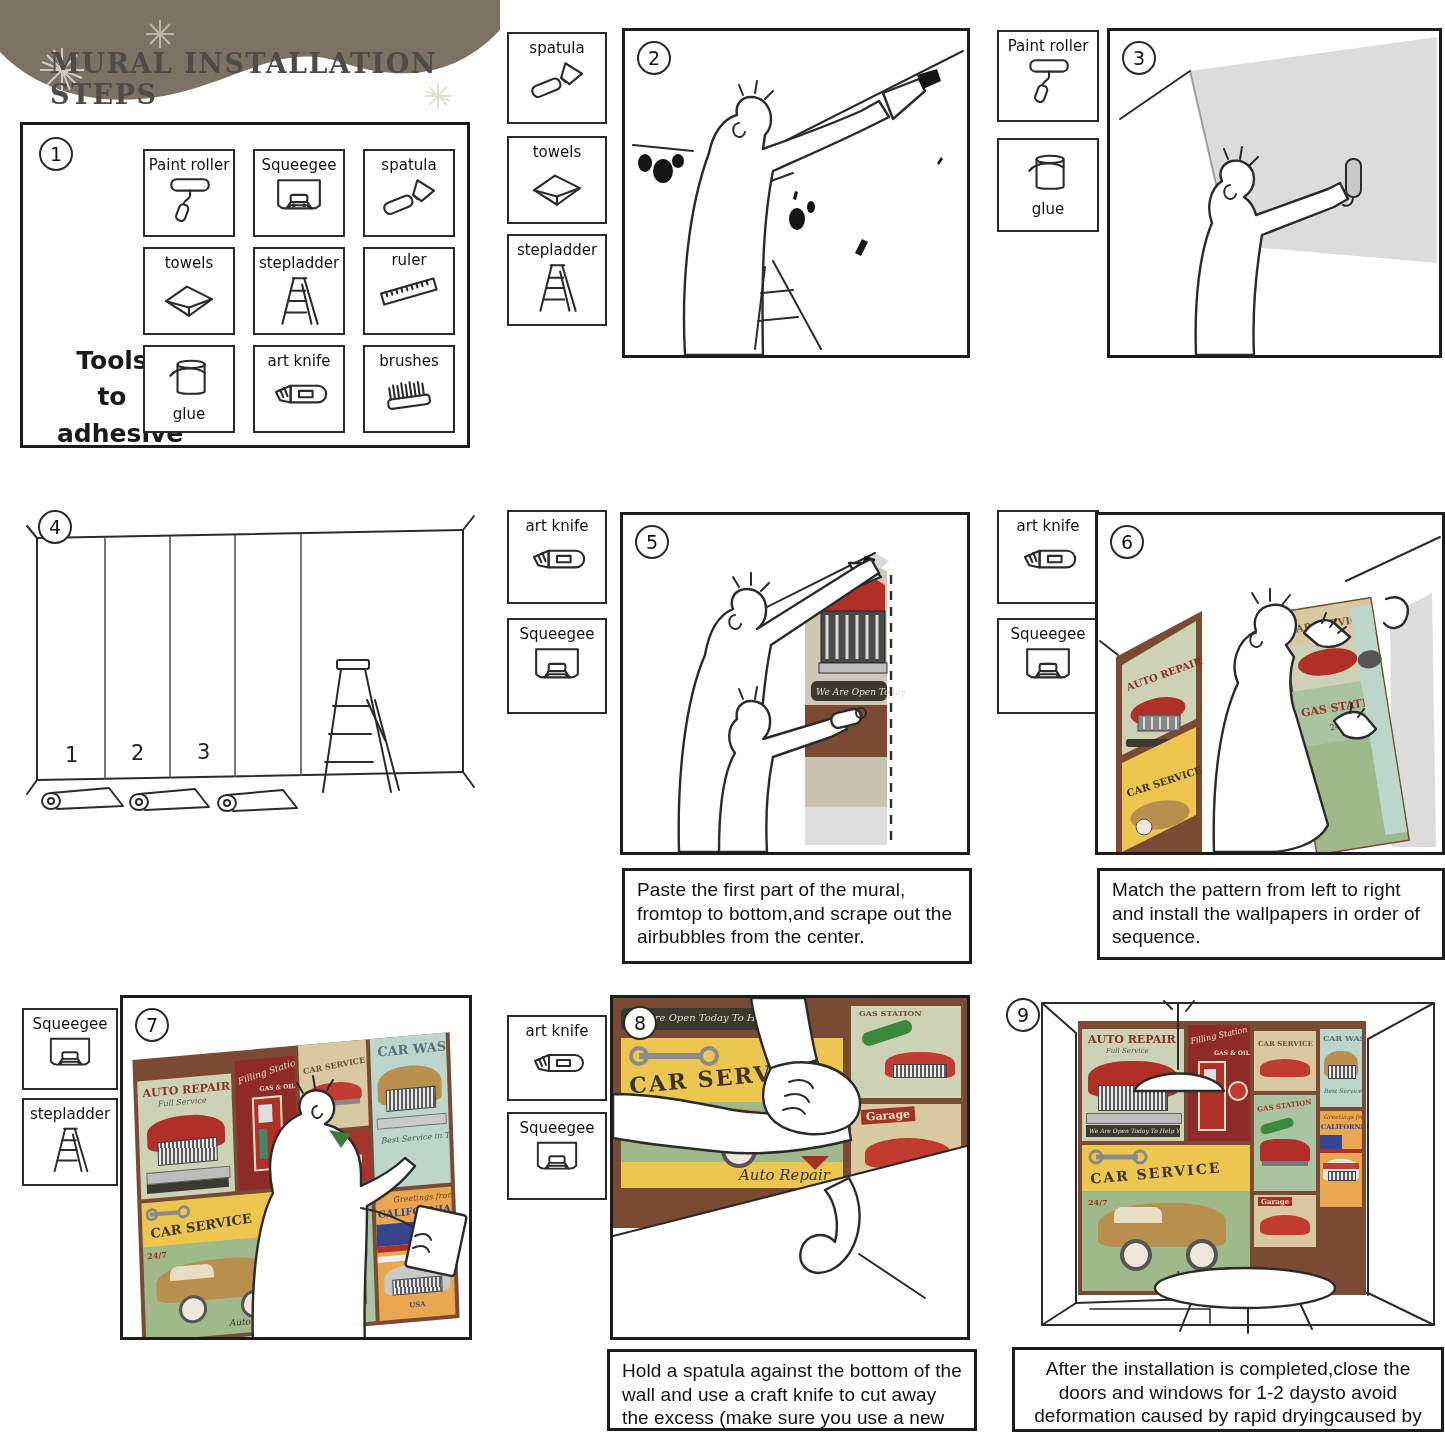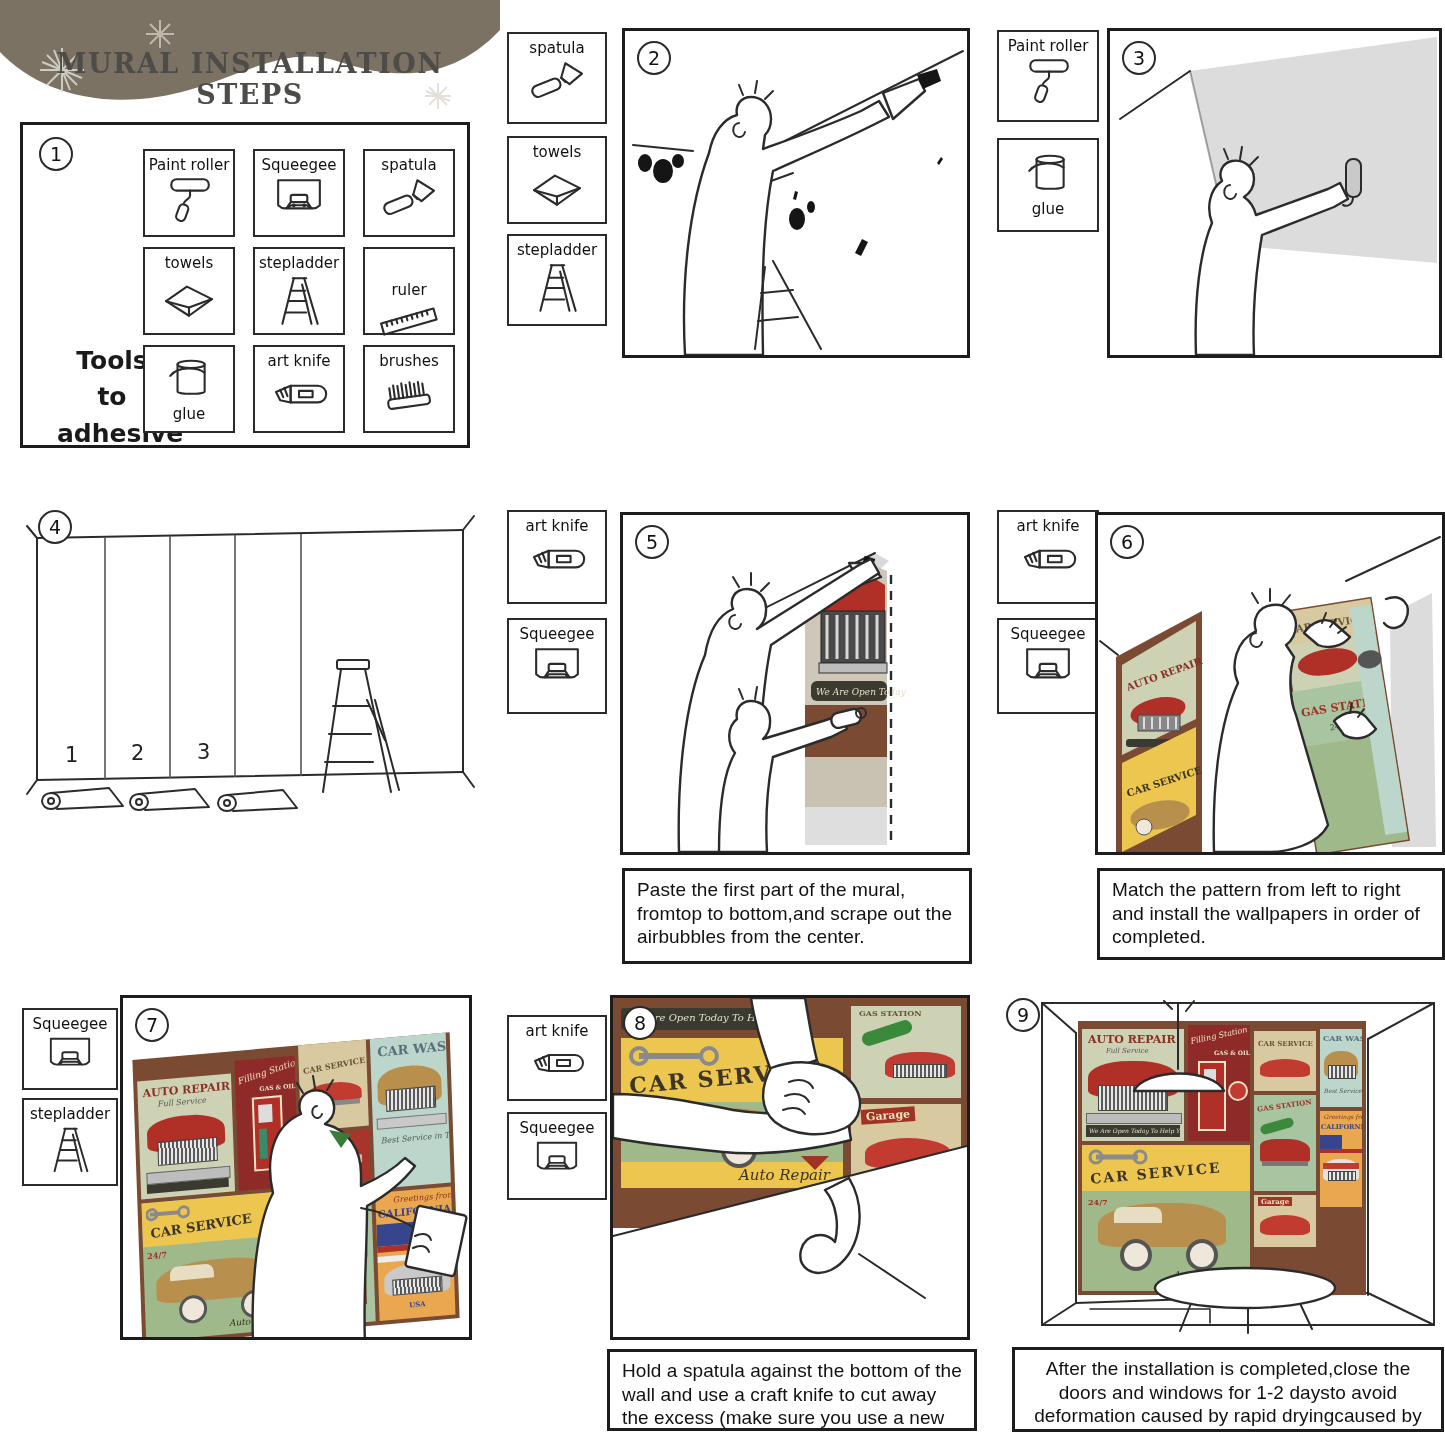--- a/index.html
+++ b/index.html
@@ -13,21 +13,21 @@
            text-align:center;}
   .toolbox .tl{font-size:15px;margin-top:5px;font-family:"DejaVu Sans",sans-serif;}
   .toolbox svg{display:block;margin:0 auto;}
   .cnum{position:absolute;width:30px;height:30px;border:2.5px solid #2a2a2a;border-radius:50%;
         text-align:center;line-height:30px;font-size:19px;font-family:"DejaVu Sans",sans-serif;
         background:#fff;z-index:5;}
   .sk{stroke:#2b2b2b;stroke-width:2;fill:none;stroke-linecap:round;stroke-linejoin:round;}
   .skf{stroke:#2b2b2b;stroke-width:2.4;fill:#fff;stroke-linecap:round;stroke-linejoin:round;}
   .ink{fill:#151515;stroke:none;}
   
-  #header-title{position:absolute;left:50px;top:48px;width:400px;text-align:center;
+  #header-title{position:absolute;left:50px;top:48px;width:400px;text-align:left;
     font-family:"DejaVu Serif",serif;font-weight:700;font-size:27px;letter-spacing:1.5px;
     color:#4e4c48;z-index:3;}
   
   .tools-label{position:absolute;left:34px;top:218px;width:110px;text-align:center;
     font-family:"DejaVu Sans",sans-serif;font-weight:700;font-size:25px;line-height:1.45;color:#1a1a1a;}
   
   .mural{position:absolute;background:#7a4a32;box-sizing:border-box;}
   .poster{position:absolute;overflow:hidden;box-sizing:border-box;}
   .pt{position:absolute;font-family:"DejaVu Serif",serif;font-weight:700;white-space:nowrap;}
   .ps{position:absolute;font-family:"DejaVu Serif",serif;font-style:italic;white-space:nowrap;}
@@ -106,21 +106,21 @@
         <path d="M24,6 h13"></path>
           <path d="M25,6 L14,50"></path>
           <path d="M35,6 L48,50"></path>
           <path d="M33,12 L42,50"></path>
         <path d="M22,18 h14"></path>
           <path d="M20,28 h17"></path>
           <path d="M17,39 h20"></path>
       </svg>
     </div>
     <div class="toolbox" style="left:340px;top:122px;width:92px;height:88px;">
-      <div class="tl" style="margin-top:32px">ruler</div>
+      <div class="tl" style="margin-top:2px">ruler</div>
       <svg width="64" height="44" viewBox="0 0 60 42" class="sk">
         <g transform="rotate(-16 30 22)">
             <rect x="4" y="16" width="52" height="11"></rect>
         <path d="M9,16 v4 M14,16 v4 M19,16 v4 M24,16 v4 M29,16 v4 M34,16 v4 M39,16 v4 M44,16 v4 M49,16 v4"></path>
           </g>
       </svg>
     </div>
 
     <div class="toolbox" style="left:120px;top:220px;width:92px;height:88px;">
       <svg style="margin-top:8px" width="64" height="50" viewBox="0 0 60 48" class="sk">
@@ -414,21 +414,21 @@
         <path class="skf" d="M116,337 C114,268 122,206 140,168 C132,150 138,126 158,116 C154,104 160,92 174,90 C188,88 198,98 198,110 C198,118 194,126 188,130 L196,142 C190,160 192,186 198,200 L230,310 C220,330 190,337 170,337 Z"></path>
         <path class="sk" d="M160,88 l-6,-10 M172,86 l0,-12 M184,90 l8,-10"></path>
         <path class="sk" d="M158,118 a6,7 0 1 0 6,9"></path>
         <path class="skf" d="M206,118 C214,106 228,102 236,108 L252,122 C244,132 230,134 220,130 Z"></path>
         <path class="sk" d="M224,108 l4,-10 M232,112 l6,-8 M240,118 l8,-6"></path>
         <path class="skf" d="M236,206 C246,196 260,194 268,202 L278,214 C270,224 256,226 246,220 Z"></path>
         <path class="sk" d="M252,198 l2,-10 M260,202 l6,-8"></path>
       </g>
     </svg>
   </div>
-  <div class="capbox" style="left:1097px;top:868px;width:348px;height:92px;">Match the pattern from left to right and install the wallpapers in order of completed.</div>
+  <div class="capbox" style="left:1097px;top:868px;width:348px;height:92px;">Match the pattern from left to right and install the wallpapers in order of sequence.</div>
 
   <div class="toolbox" style="left:22px;top:1008px;width:96px;height:82px;">
     <div class="tl">Squeegee</div>
     <svg width="58" height="46" viewBox="0 0 60 48" class="sk">
       <path d="M10,6 h40 v24 c-4,4 -9,4 -12,0 h-16 c-3,4 -8,4 -12,0 z"></path>
       <rect x="22" y="20" width="16" height="7" rx="2"></rect>
         <path d="M22,27 l-4,6 h24 l-4,-6"></path>
     </svg>
   </div>
   <div class="toolbox" style="left:22px;top:1098px;width:96px;height:88px;">

